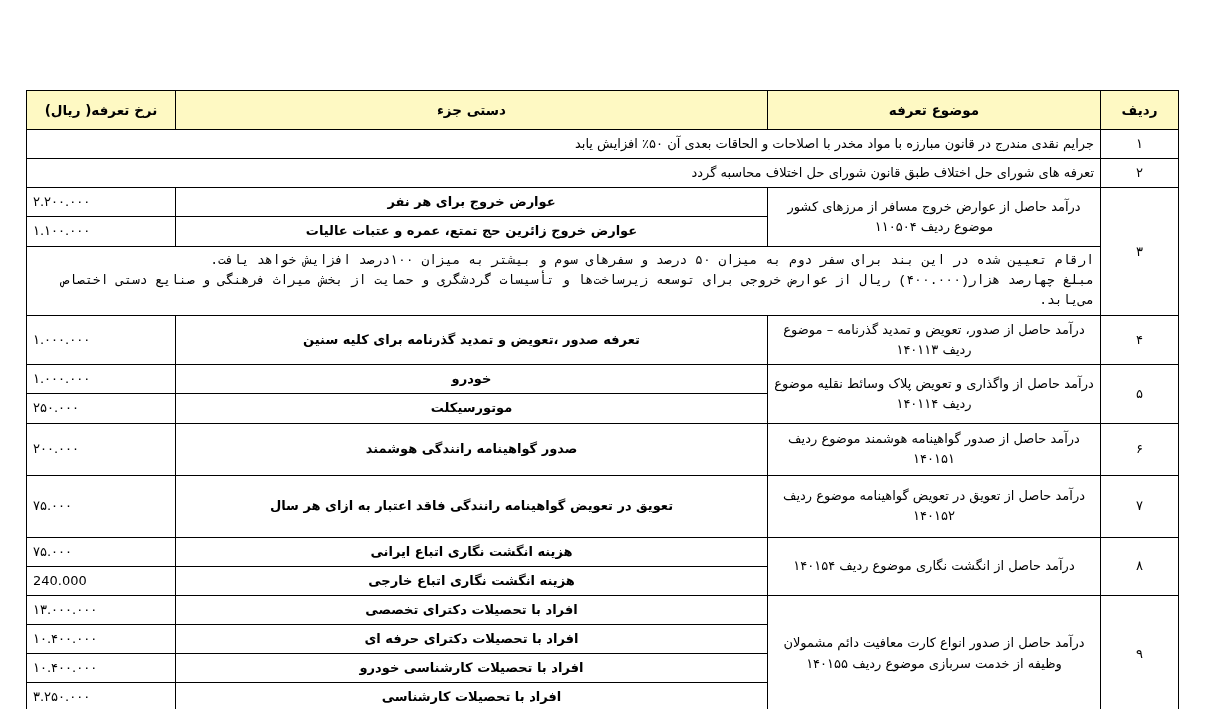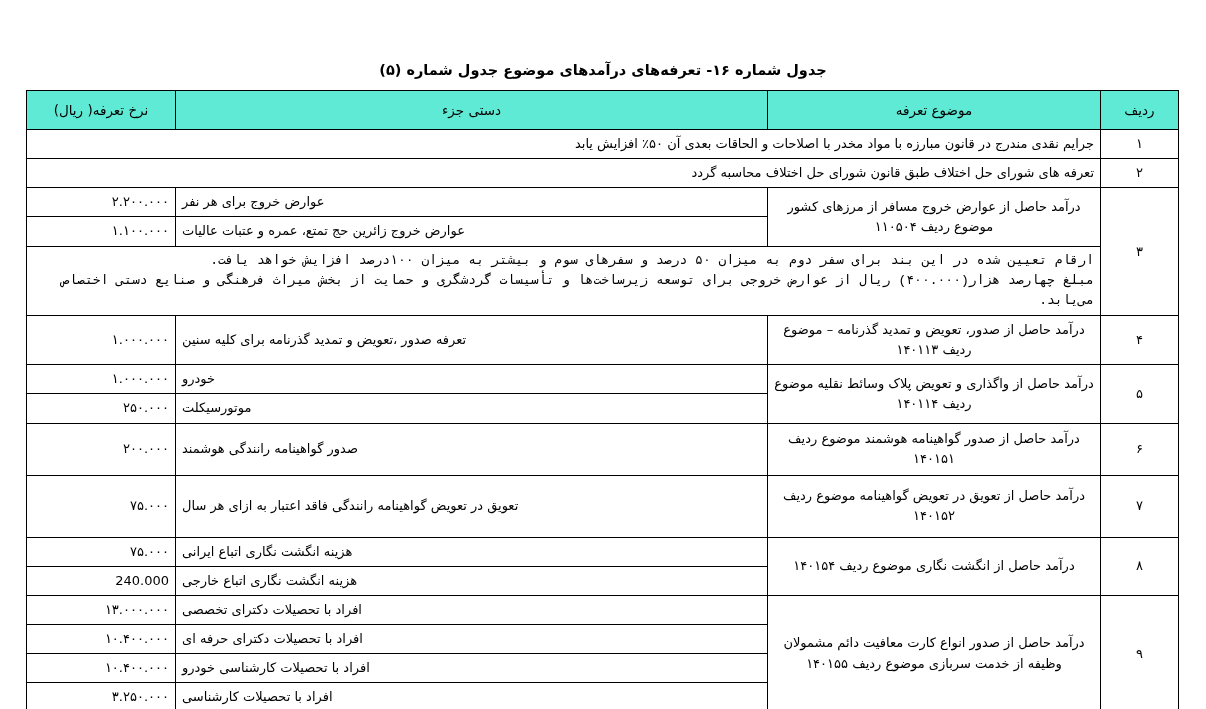--- a/index.html
+++ b/index.html
@@ -41,63 +41,63 @@
   }
   table.tariff th,
   table.tariff td {
     border: 1px solid #000000;
     padding: 4px 6px;
     vertical-align: middle;
     font-size: 13px;
     line-height: 1.55;
   }
   table.tariff thead th {
-    background: #5eead4;
-    font-weight: normal;
+    background: #fef9c3;
+    font-weight: bold;
     text-align: center;
     height: 30px;
     font-size: 13.5px;
   }
   col.c-row    { width: 78px;  }
   col.c-sub    { width: 333px; }
   col.c-item   { width: 592px; }
   col.c-rate   { width: 149px; }
 
   td.row-no {
     text-align: center;
     font-size: 13.5px;
   }
   td.subject {
     text-align: center;
   }
   td.item {
+    text-align: center;
+    font-weight: bold;
+  }
+  td.rate {
     text-align: left;
-  }
-  td.rate {
-    text-align: right;
     font-size: 13px;
   }
   td.full-right {
     text-align: right;
   }
   td.note {
     text-align: right;
     line-height: 1.8;
     padding: 5px 8px;
     font-size: 13px;
     font-family: Liberation Mono, monospace;
   }
   .note-line { display: block; }
 </style>
 </head>
 <body>
 
 <div class="page">
 
-  <div class="doc-title">جدول شماره ۱۶- تعرفه‌های درآمدهای موضوع جدول شماره (۵)</div>
 
   <table class="tariff">
     <colgroup>
       <col class="c-row">
       <col class="c-sub">
       <col class="c-item">
       <col class="c-rate">
     </colgroup>
     <thead>
       <tr>

